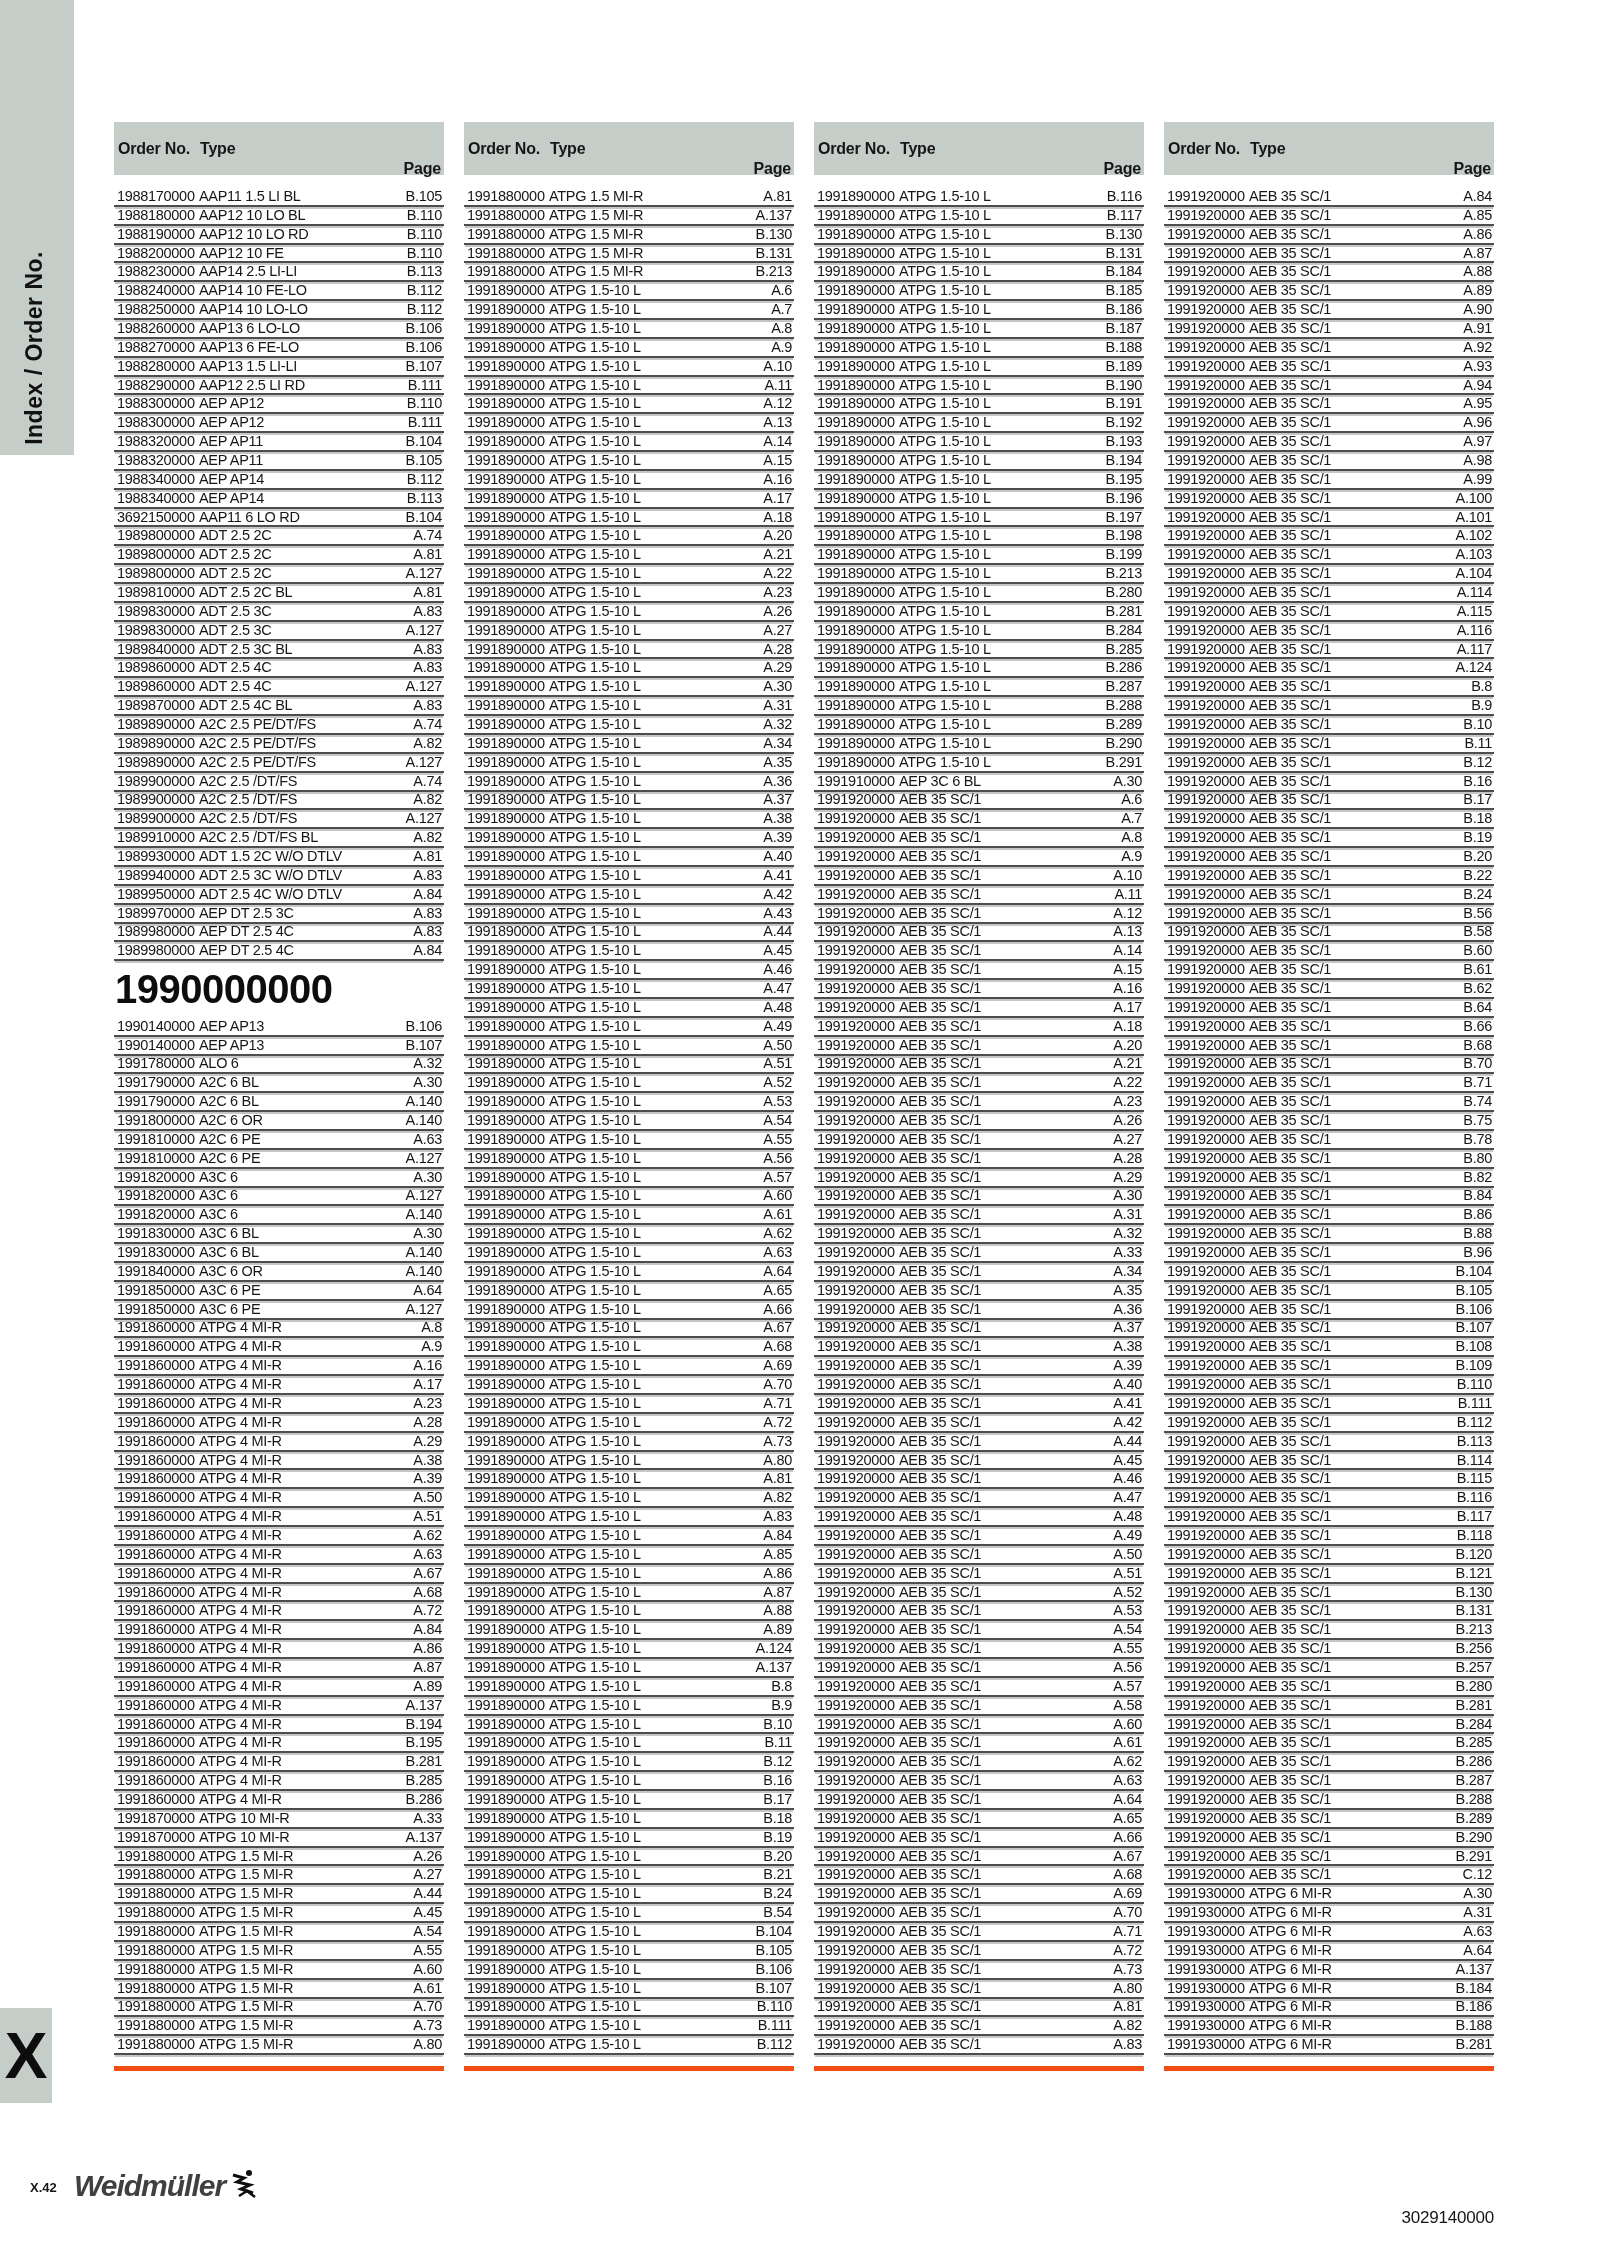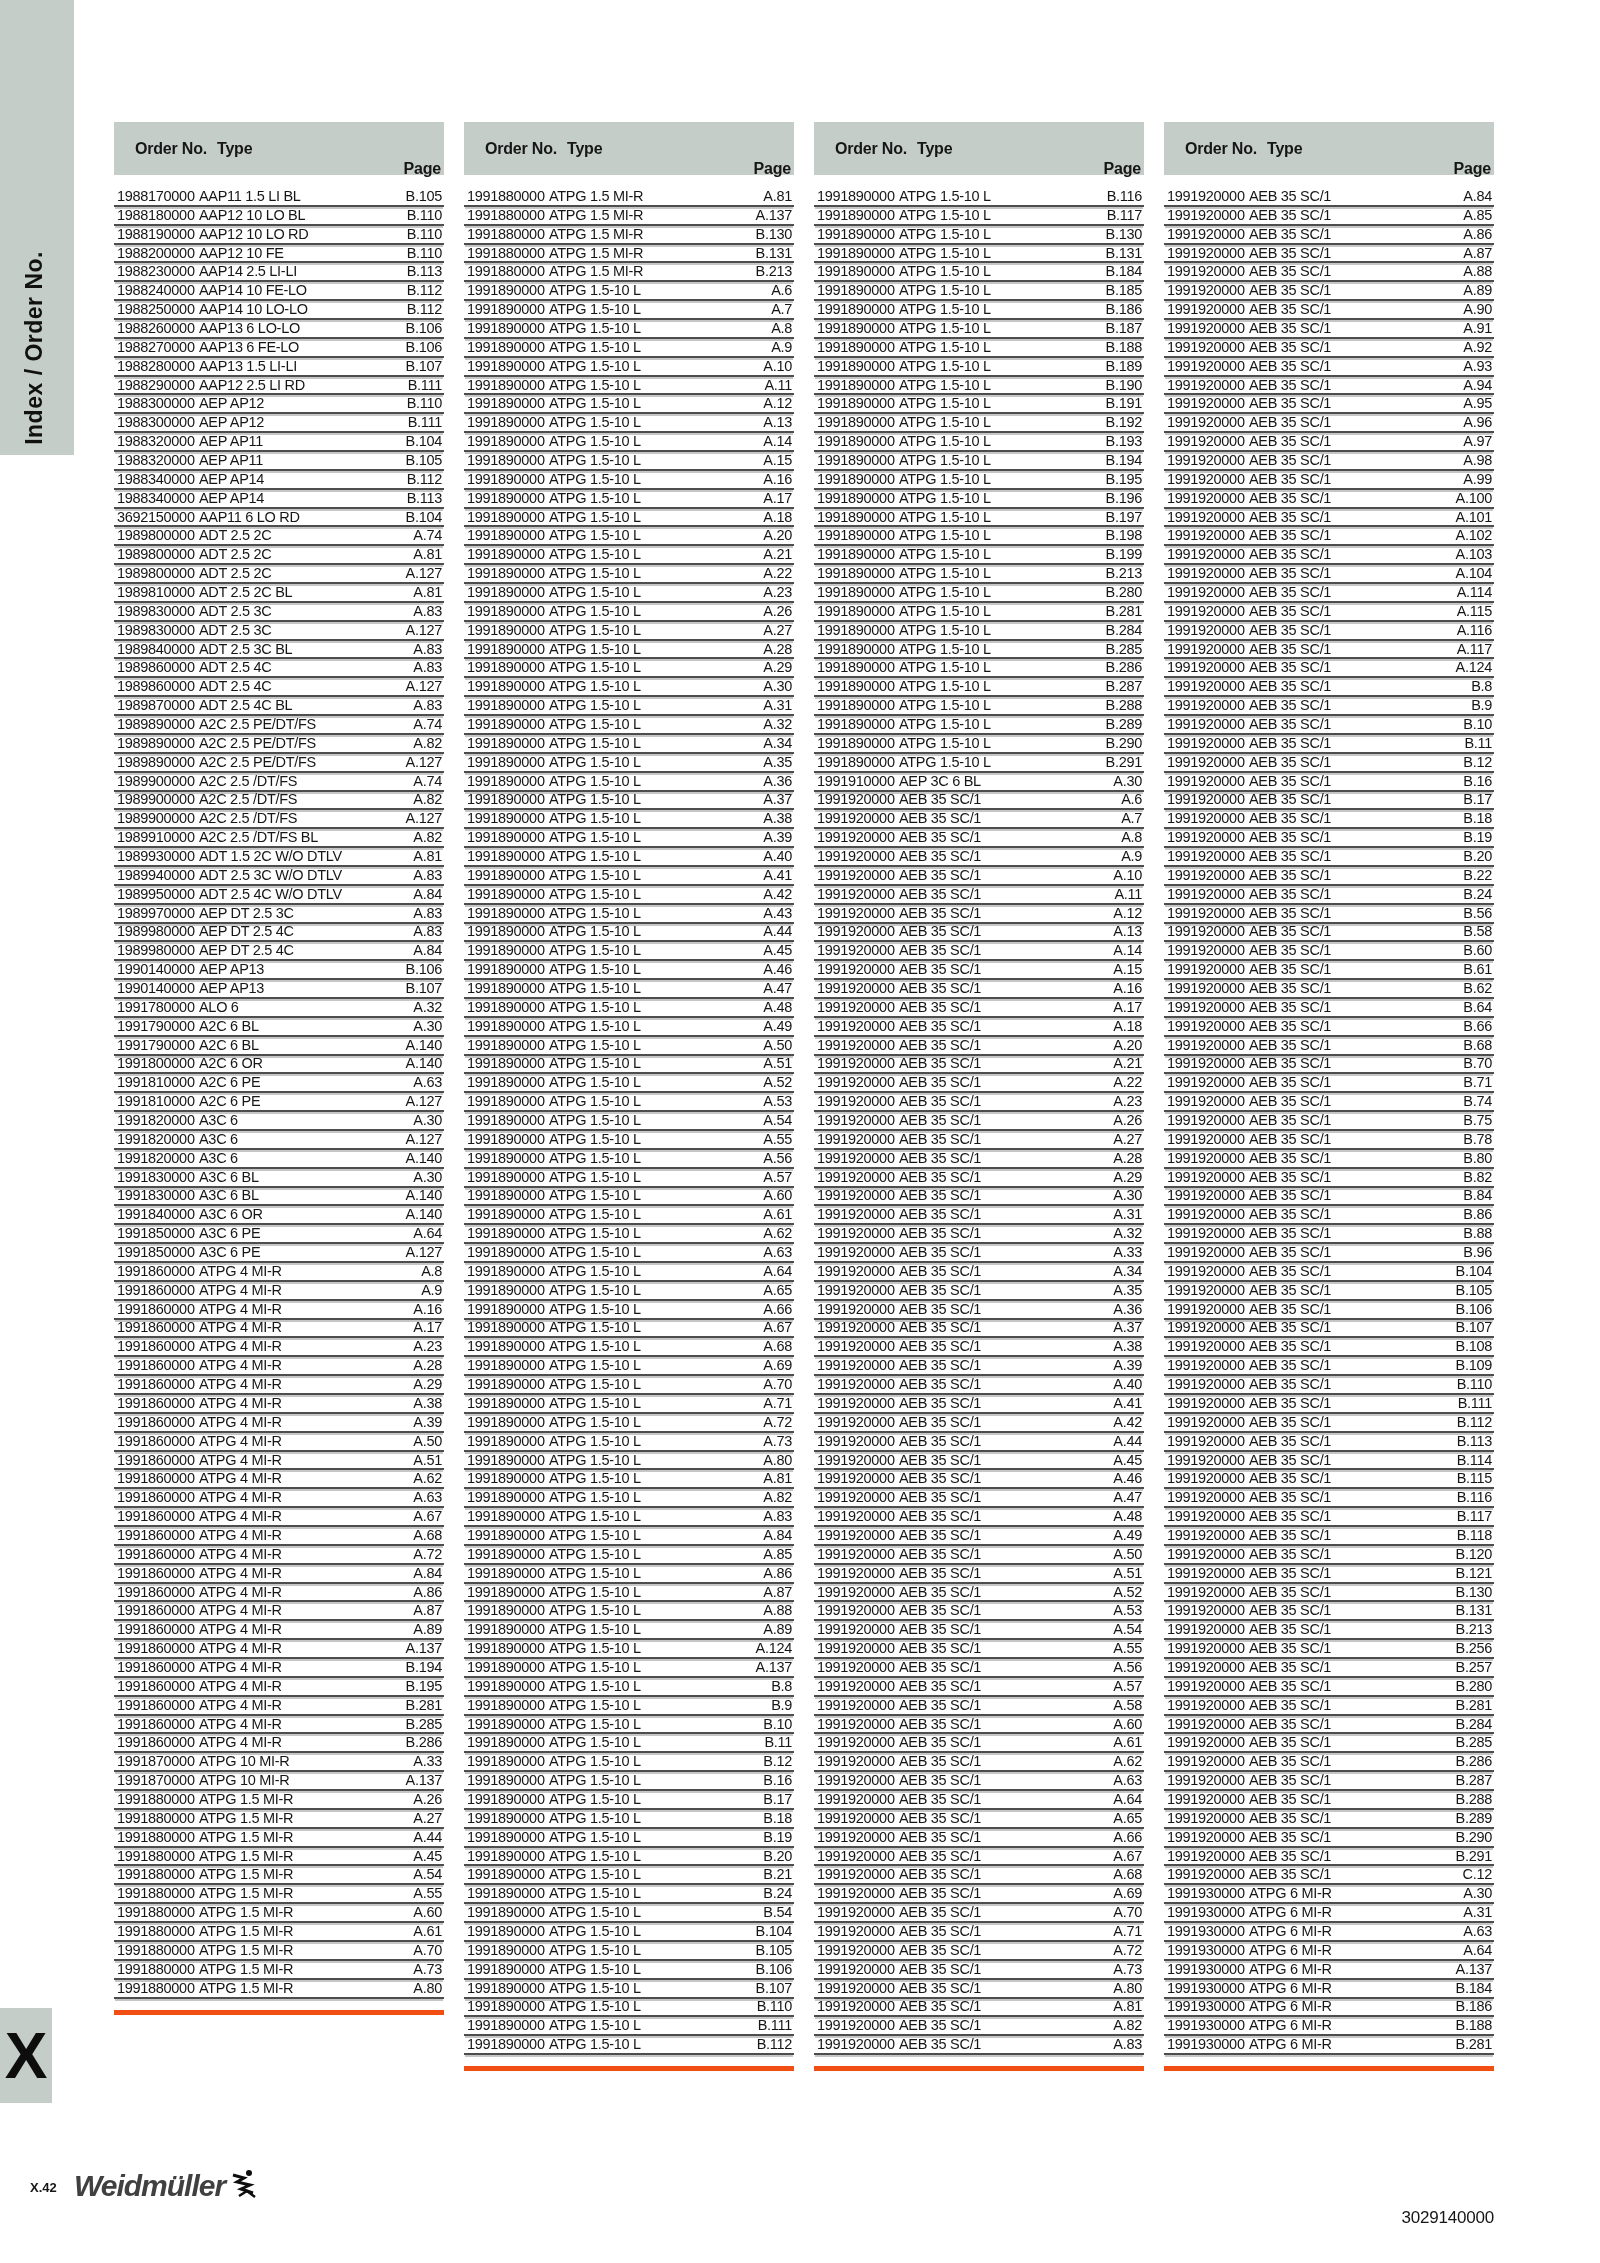--- a/index.html
+++ b/index.html
@@ -10,21 +10,21 @@
   .side-tab{position:absolute;left:0;top:0;width:74px;height:455px;background:#c5cdc9;}
   .side-tab .vert{position:absolute;left:21px;bottom:10px;
         writing-mode:vertical-rl;transform:rotate(180deg);
         font-size:23px;font-weight:bold;letter-spacing:0.5px;white-space:nowrap;color:#111;}
 
   
   .cols{position:absolute;left:114px;top:122px;display:flex;gap:20px;}
   .col{width:330px;}
   .thead{height:53px;background:#c5cdc9;display:flex;align-items:center;
          font-weight:bold;font-size:16px;letter-spacing:-0.2px;}
-  .thead .h-order{width:82px;padding-left:4px;margin-left:17px;}
+  .thead .h-order{width:82px;padding-left:4px;}
   .thead .h-type{flex:1;}
   .thead .h-page{padding-right:3px;margin-top:40px;}
   .tbody{margin-top:13px;}
   .row{box-sizing:border-box;height:18.86px;display:flex;align-items:center;
        border-bottom:2px solid #4d4d4d;box-shadow:0 3px 0 -1px #c6c6c6;
        font-size:14.5px;letter-spacing:-0.3px;line-height:15px;}
   .c-order{width:82px;padding-left:3px;white-space:nowrap;}
   .c-type{flex:1;white-space:nowrap;}
   .c-page{padding-right:2px;white-space:nowrap;}
   .sec{box-sizing:border-box;height:56.58px;display:flex;align-items:center;
@@ -258,20 +258,21 @@
           <div class="row">
             <span class="c-order">1989980000</span>
             <span class="c-type">AEP DT 2.5 4C</span>
             <span class="c-page">A.83</span>
           </div>
           <div class="row">
             <span class="c-order">1989980000</span>
             <span class="c-type">AEP DT 2.5 4C</span>
             <span class="c-page">A.84</span>
           </div>
+          <div class="sec">1990000000</div>
           <div class="row">
             <span class="c-order">1990140000</span>
             <span class="c-type">AEP AP13</span>
             <span class="c-page">B.106</span>
           </div>
           <div class="row">
             <span class="c-order">1990140000</span>
             <span class="c-type">AEP AP13</span>
             <span class="c-page">B.107</span>
           </div>

